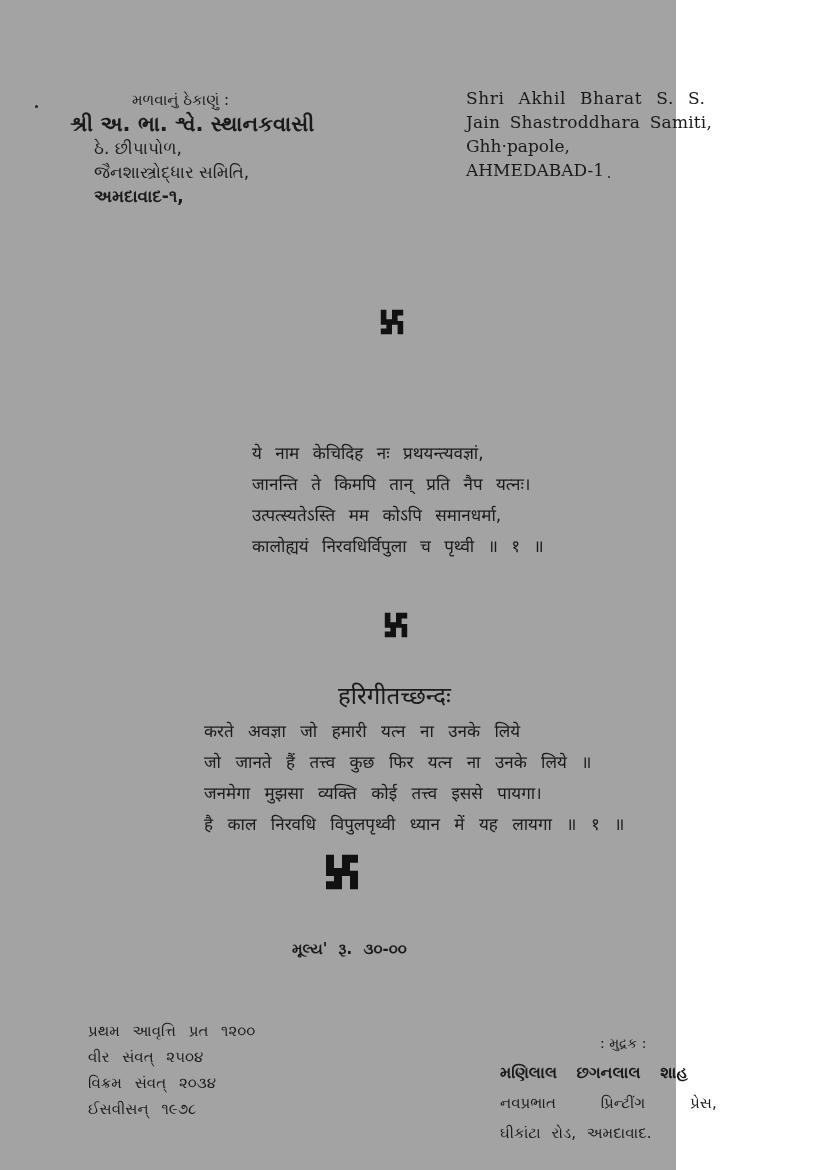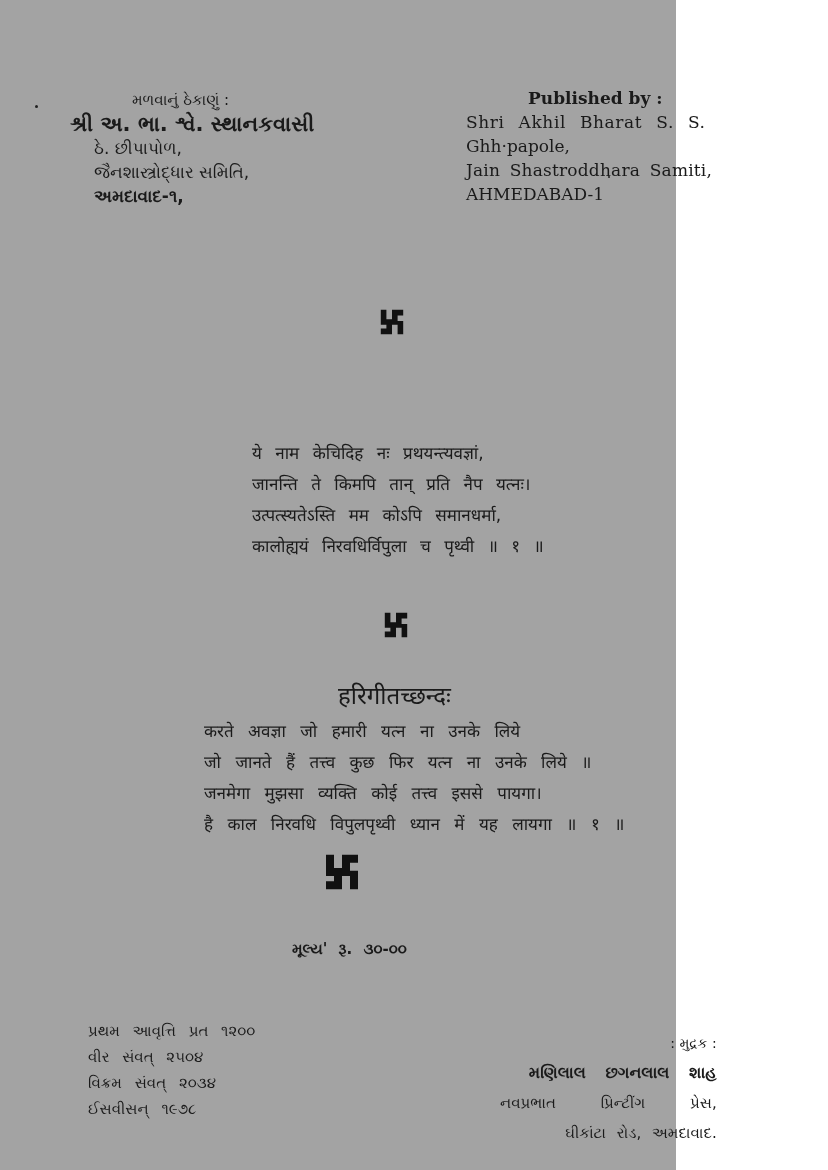--- a/index.html
+++ b/index.html
@@ -83,21 +83,21 @@
   
   .edition {
     left: 88px; top: 1018px;
     font-size: 15px; line-height: 26px;
     word-spacing: 8px;
   }
 
   
   .printer {
     left: 500px; top: 1028px;
-    font-size: 15px; line-height: 30px; text-align: right;
+    font-size: 15px; line-height: 30px;
   }
   .printer .l0 { padding-left: 100px; font-size: 14px; }
   .printer .l1 { font-weight: bold; font-size: 16px; word-spacing: 14px; }
   .printer .l2 { word-spacing: 40px; }
   .printer .l3 { word-spacing: 6px; }
 
   .speck {
     position: absolute;
     width: 3px; height: 3px;
     background: #222;
@@ -114,24 +114,23 @@
 
   <div class="block contact">
     <div class="line l0">મળવાનું ઠેકાણું :</div>
     <div class="line l1">શ્રી અ. ભા. શ્વે. સ્થાનકવાસી</div>
     <div class="line l3">ઠે. છીપાપોળ,</div>
     <div class="line l2">જૈનશાસ્ત્રોદ્ધાર સમિતિ,</div>
     <div class="line l4">અમદાવાદ-૧,</div>
   </div>
 
   <div class="block publisher">
-    <div class="line l0">Published by :</div>
     <div class="line l1">Shri Akhil Bharat S. S.</div>
+    <div class="line l2">Jain Shastroddhara Samiti,</div>
     <div class="line l3">Ghh·papole,</div>
-    <div class="line l2">Jain Shastroddhara Samiti,</div>
     <div class="line l4">AHMEDABAD-1</div>
   </div>
 
   <div class="swastika sw1">
     <svg viewBox="0 0 30 30" aria-hidden="true">
       <path d="M3 2 h6 v10 h6 V2 h12 v6 h-6 v6 h6 v14 h-6 V18 h-6 v10 H3 v-6 h6 v-4 H3 Z" fill="#111"></path>
     </svg>
   </div>
 
   <div class="block verse">

